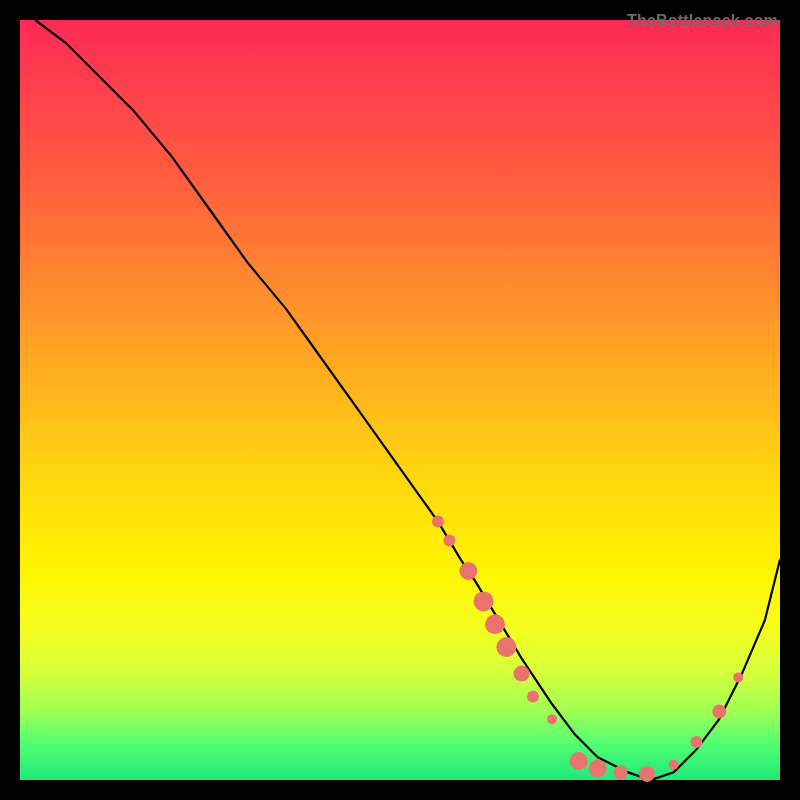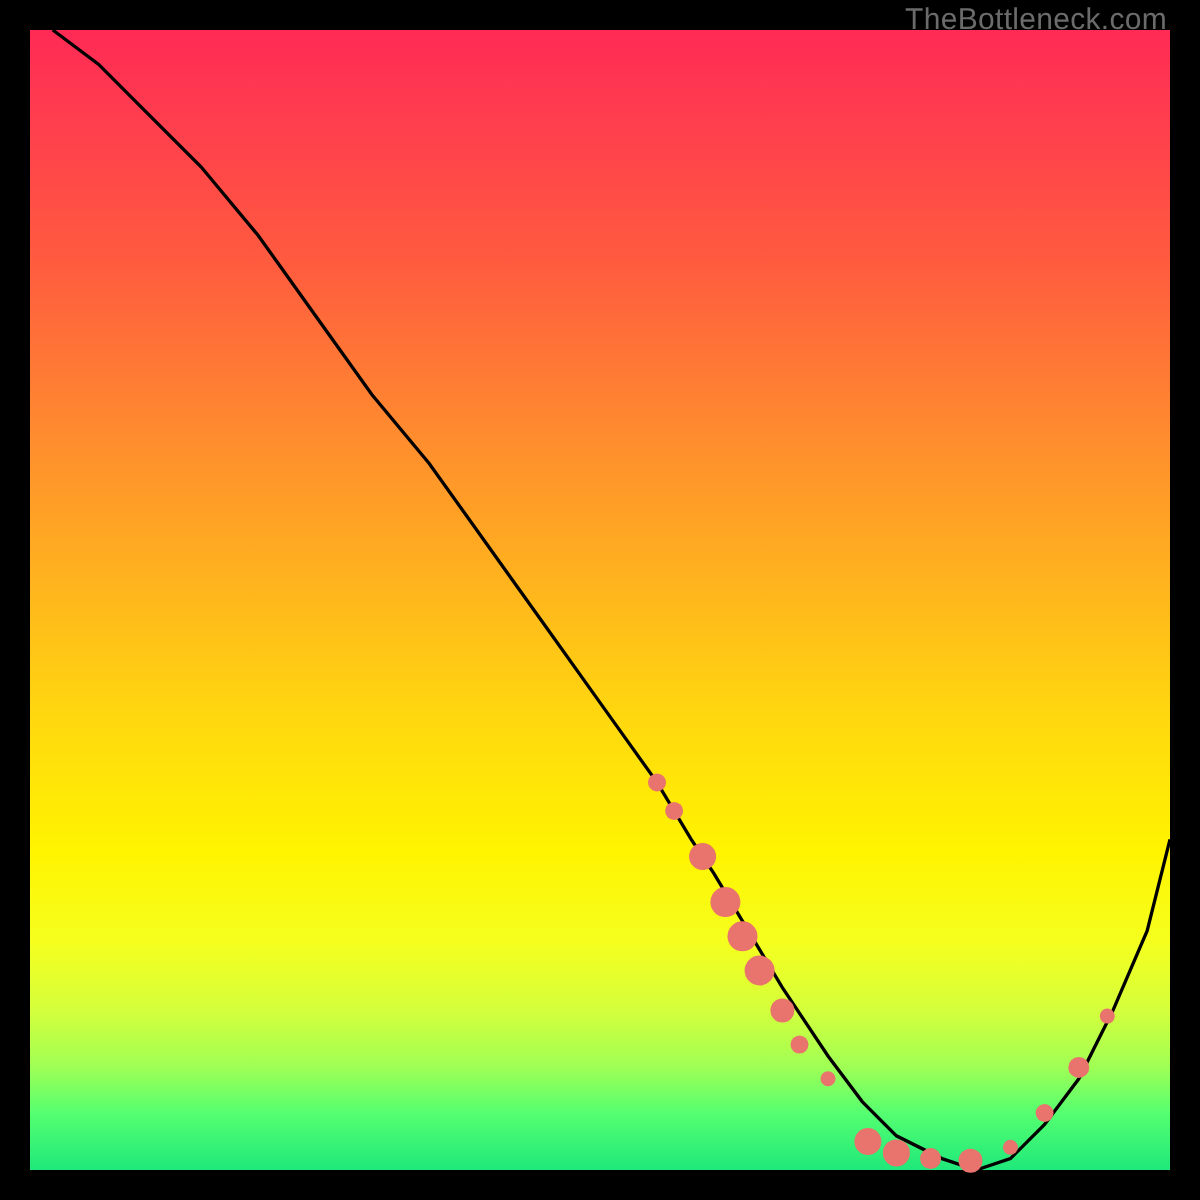--- a/index.html
+++ b/index.html
@@ -43,25 +43,25 @@
   svg.curve {
     position: absolute;
     left: 0;
     top: 0;
     width: 760px;
     height: 760px;
     overflow: visible;
   }
   .watermark {
     position: absolute;
-    top: 2px;
+    top: 12px;
     right: 22px;
     color: #6b6b6b;
-    font-size: 20px;
-    font-weight: 400;
+    font-size: 16px;
+    font-weight: 700;
     letter-spacing: 0.2px;
     user-select: none;
   }
 </style>
 </head>
 <body>
 
 <div class="stage">
   <div class="plot">
     <svg class="curve" viewBox="0 0 760 760" preserveAspectRatio="none">

